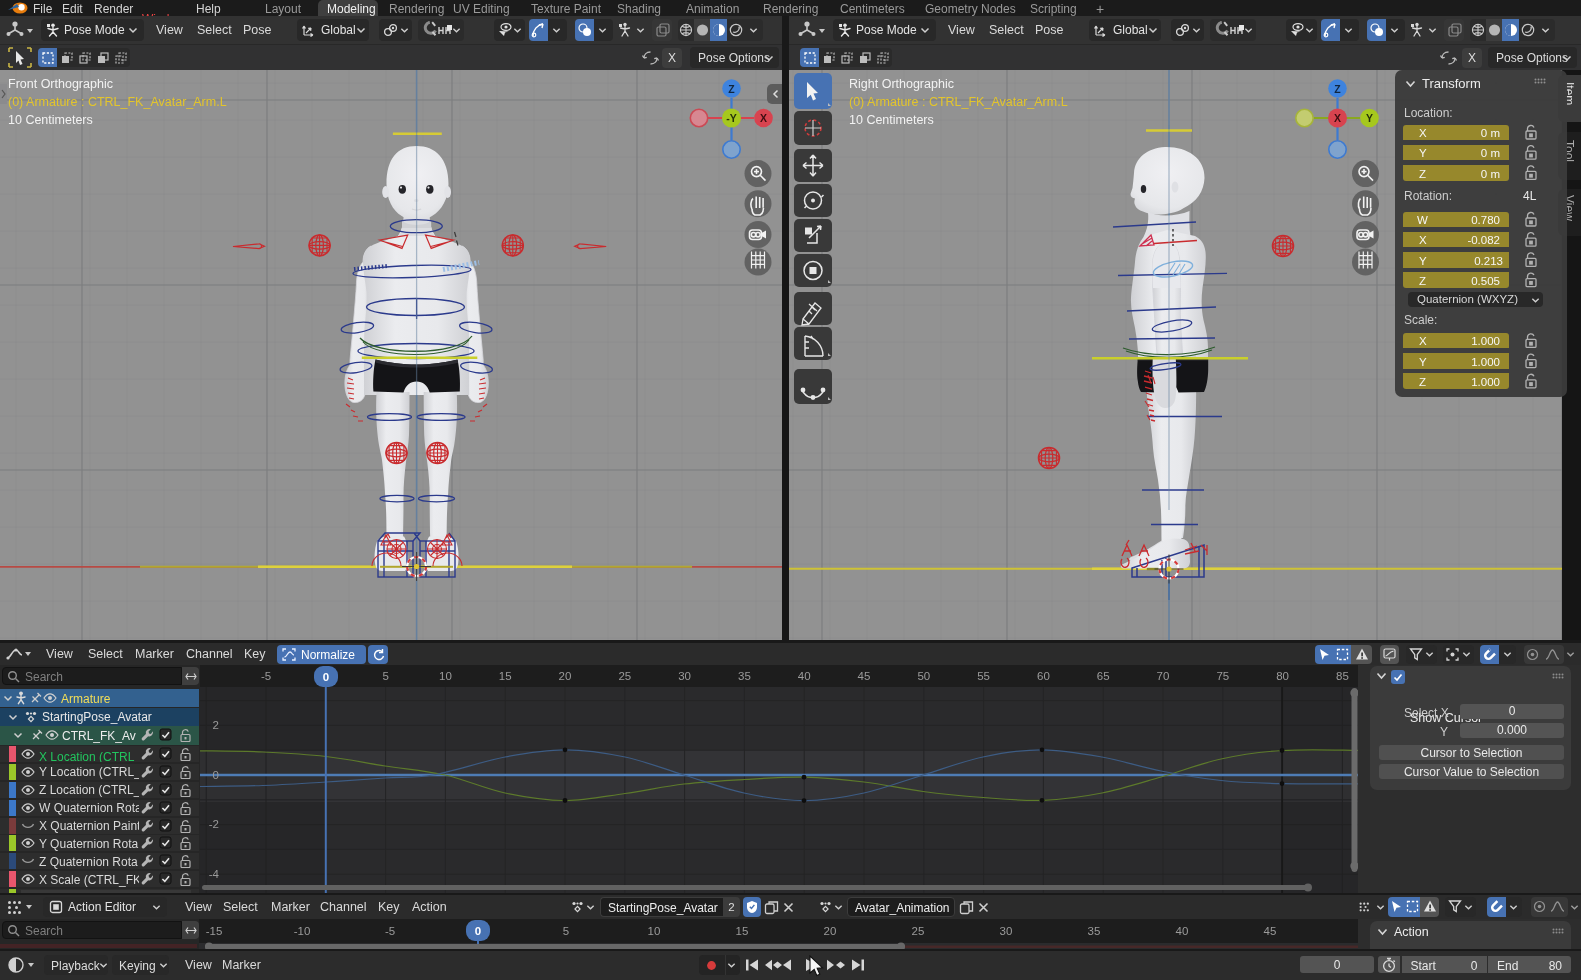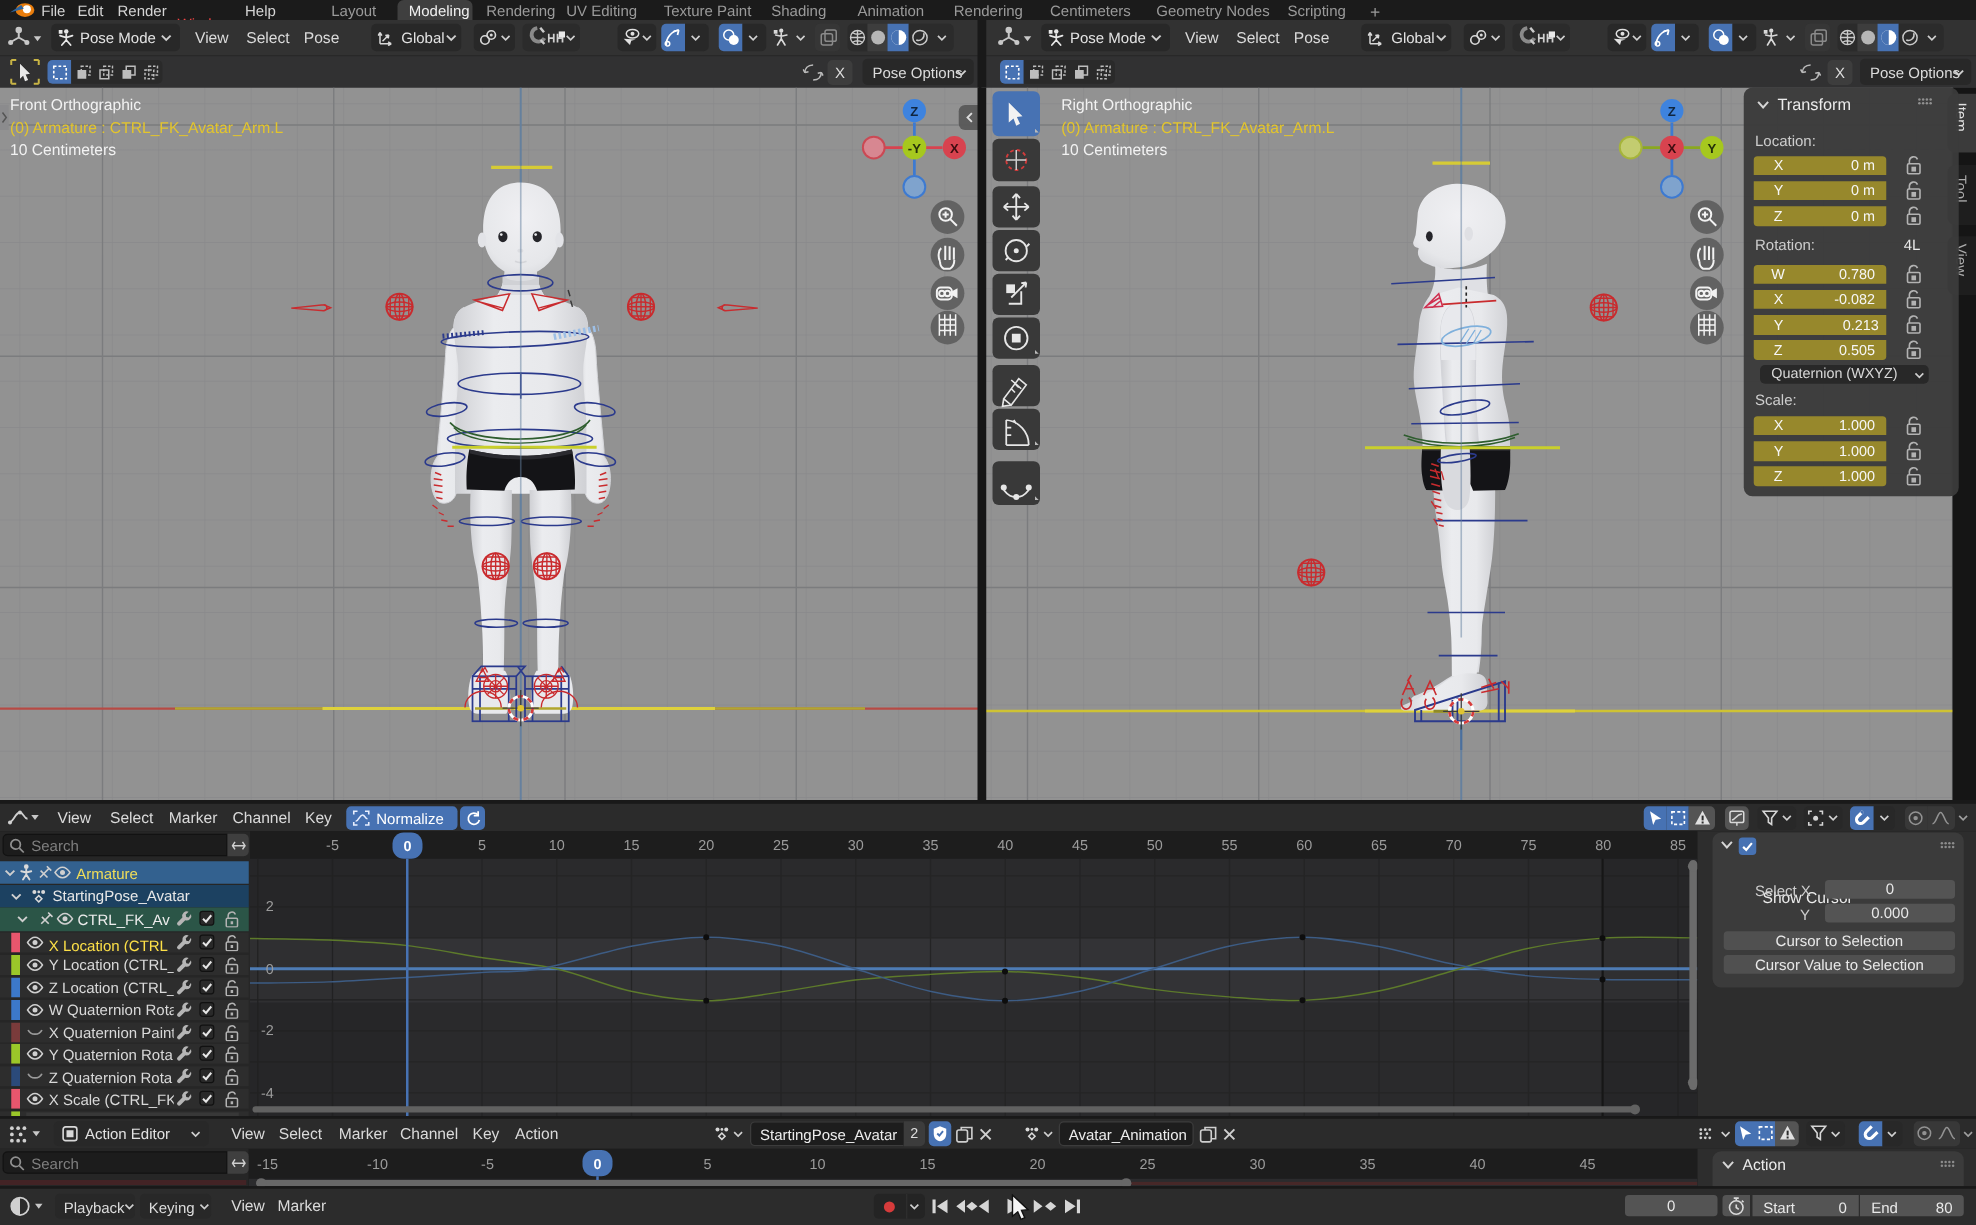--- a/index.html
+++ b/index.html
@@ -970,21 +970,21 @@
       </svg>
       <svg class="a" style="left:178px;top:2px" width="14" height="14" viewBox="0 0 14 14">
         <use href="#sy-lk"></use>
       </svg>
     </div>
 <div class="a" style="left:0;top:745.7px;width:199px;height:16px;background:#2d2d2d;overflow:hidden">
 <div class="a" style="left:9px;top:0;width:7px;height:16px;background:#e8566d"></div>
 <svg class="a" style="left:21px;top:1px" width="14" height="14" viewBox="0 0 14 14">
         <use href="#sy-eye"></use>
       </svg>
-      <div class="tx" style="left:39px;top:5px;color:#fde047;font-size:12px;width:100px;height:14px;overflow:hidden">X Location (CTRL_</div>
+      <div class="tx" style="left:39px;top:5px;color:#22c55e;font-size:12px;width:100px;height:14px;overflow:hidden">X Location (CTRL_</div>
 <svg class="a" style="left:140px;top:1px" width="14" height="14" viewBox="0 0 14 14">
         <use href="#sy-wr"></use>
       </svg>
       <svg class="a" style="left:159px;top:1px" width="14" height="14" viewBox="0 0 14 14">
         <use href="#sy-chk"></use>
       </svg>
       <svg class="a" style="left:178px;top:1px" width="14" height="14" viewBox="0 0 14 14">
         <use href="#sy-lk"></use>
       </svg>
     </div>

